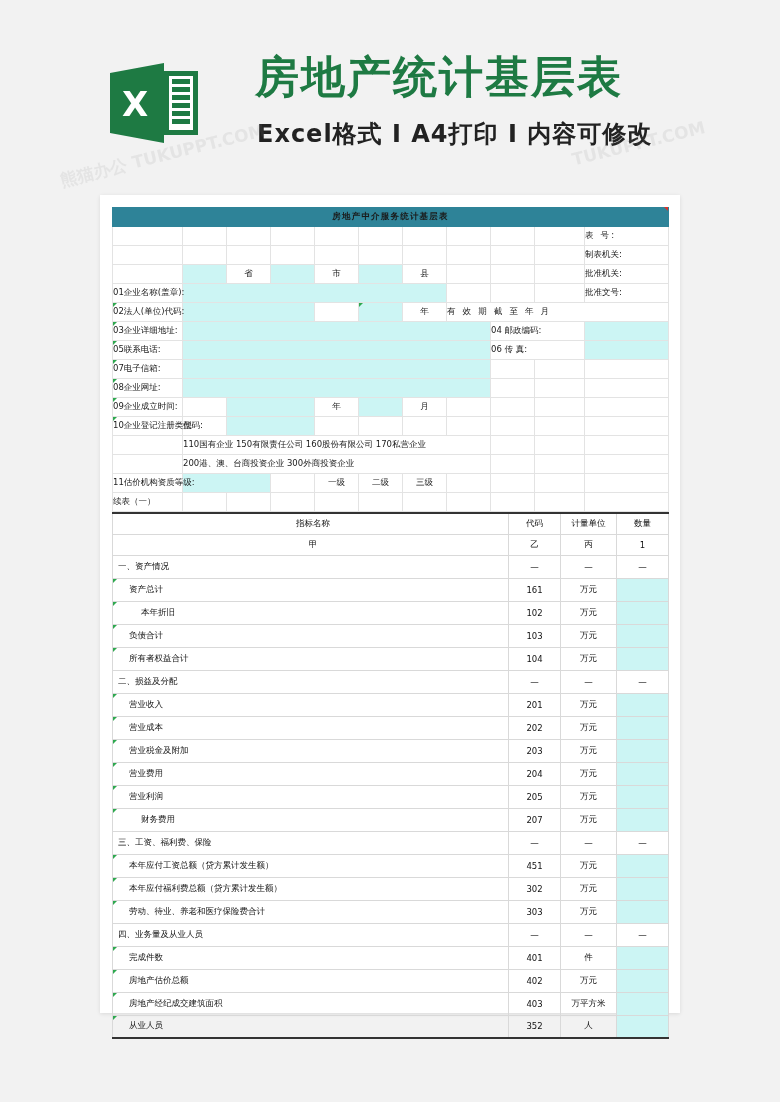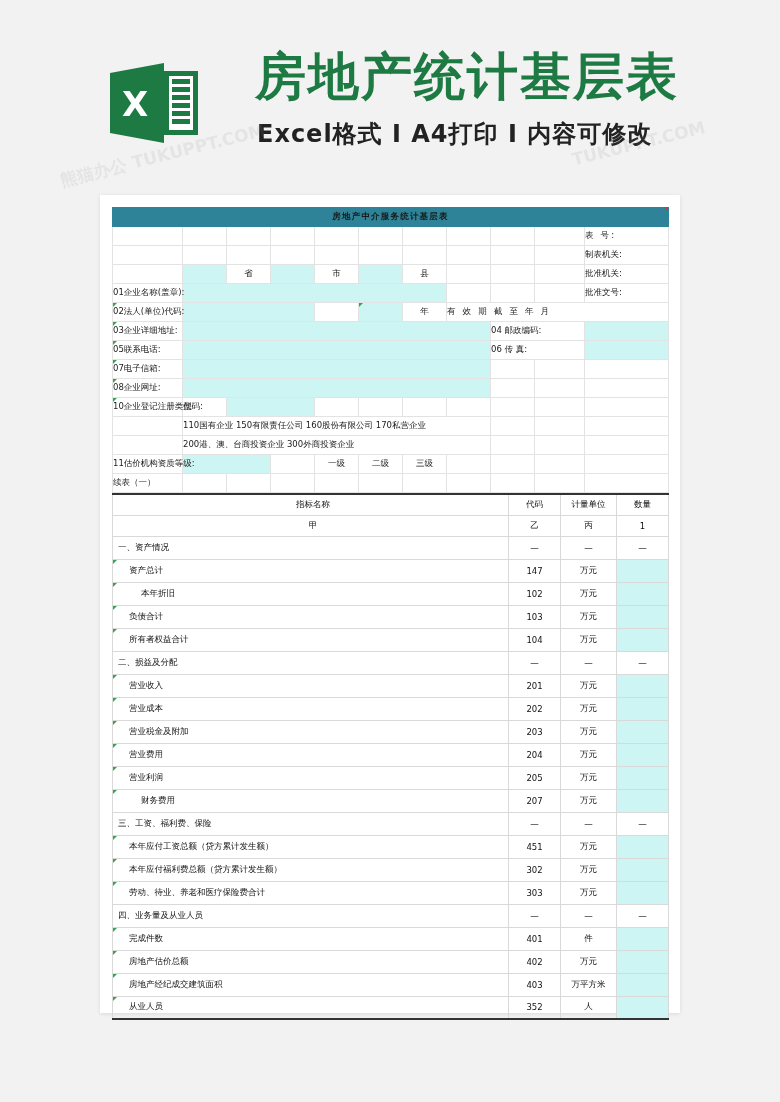--- a/index.html
+++ b/index.html
@@ -10,21 +10,21 @@
     font-family: "DejaVu Sans", "Liberation Sans", sans-serif;
     overflow: hidden;
   }
   #root { position: relative; width: 780px; height: 1102px; background: #f2f2f2; }
 
   
   .banner { position: absolute; left: 0; top: 0; width: 780px; height: 180px; }
   .xlogo { position: absolute; left: 108px; top: 57px; width: 92px; height: 92px; }
   .banner-title {
     position: absolute; left: 255px; top: 46px;
-    font-size: 51px; font-weight: bold; color: #1e7a43;
+    font-size: 44px; font-weight: bold; color: #1e7a43;
     letter-spacing: 2px; line-height: 62px; white-space: nowrap;
   }
   .banner-sub {
     position: absolute; left: 257px; top: 118px;
     font-size: 24px; font-weight: bold; color: #222; white-space: nowrap;
     letter-spacing: 1px;
   }
 
   
   .wm {
@@ -220,20 +220,32 @@
         </tr>
 
         <tr>
           <td class="lbl mark">08企业网址:</td>
           <td class="cyan" colspan="7"></td>
           <td></td>
               <td></td>
               <td></td>
         </tr>
 
+        <tr>
+          <td class="lbl mark">09企业成立时间:</td>
+          <td></td>
+          <td class="cyan" colspan="2"></td>
+          <td class="ctr">年</td>
+          <td class="cyan"></td>
+          <td class="ctr">月</td>
+          <td></td>
+              <td></td>
+          <td></td>
+              <td></td>
+        </tr>
 
         <tr>
           <td class="lbl mark">10企业登记注册类型</td>
           <td class="lbl">代码:</td>
           <td class="cyan" colspan="2"></td>
           <td></td>
               <td></td>
               <td></td>
           <td></td>
               <td></td>
@@ -307,21 +319,21 @@
               <td>1</td>
             </tr>
             <tr class="">
               <td class="name sect ">一、资产情况</td>
               <td class="code vline-l">—</td>
               <td class="unit">—</td>
               <td class="qty ">—</td>
             </tr>
             <tr class="">
               <td class="name ind-i1 mark">资产总计</td>
-              <td class="code vline-l">147</td>
+              <td class="code vline-l">161</td>
               <td class="unit">万元</td>
               <td class="qty cyan"></td>
             </tr>
             <tr class="">
               <td class="name ind-i2 mark">本年折旧</td>
               <td class="code vline-l">102</td>
               <td class="unit">万元</td>
               <td class="qty cyan"></td>
             </tr>
             <tr class="">

